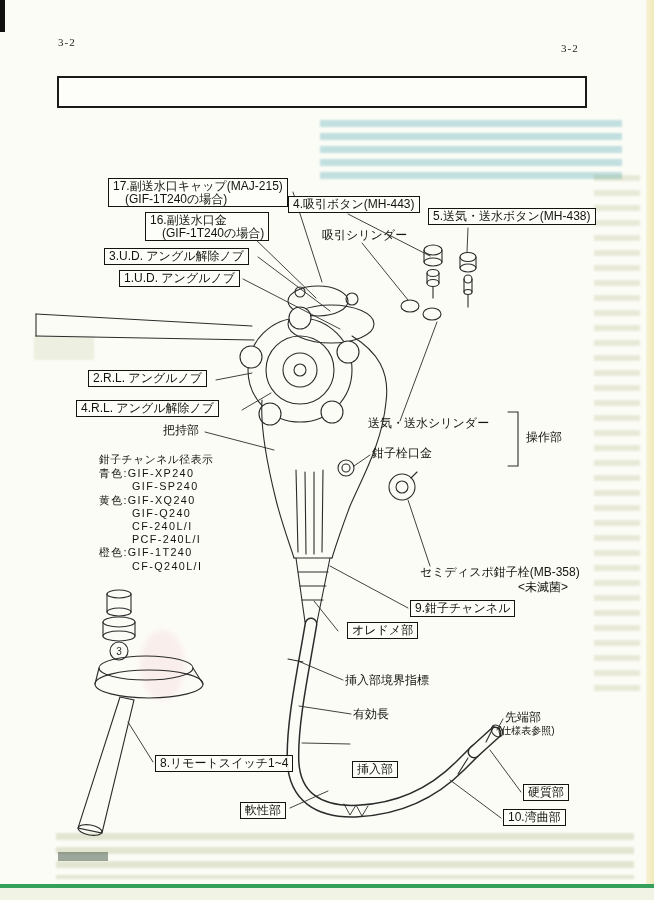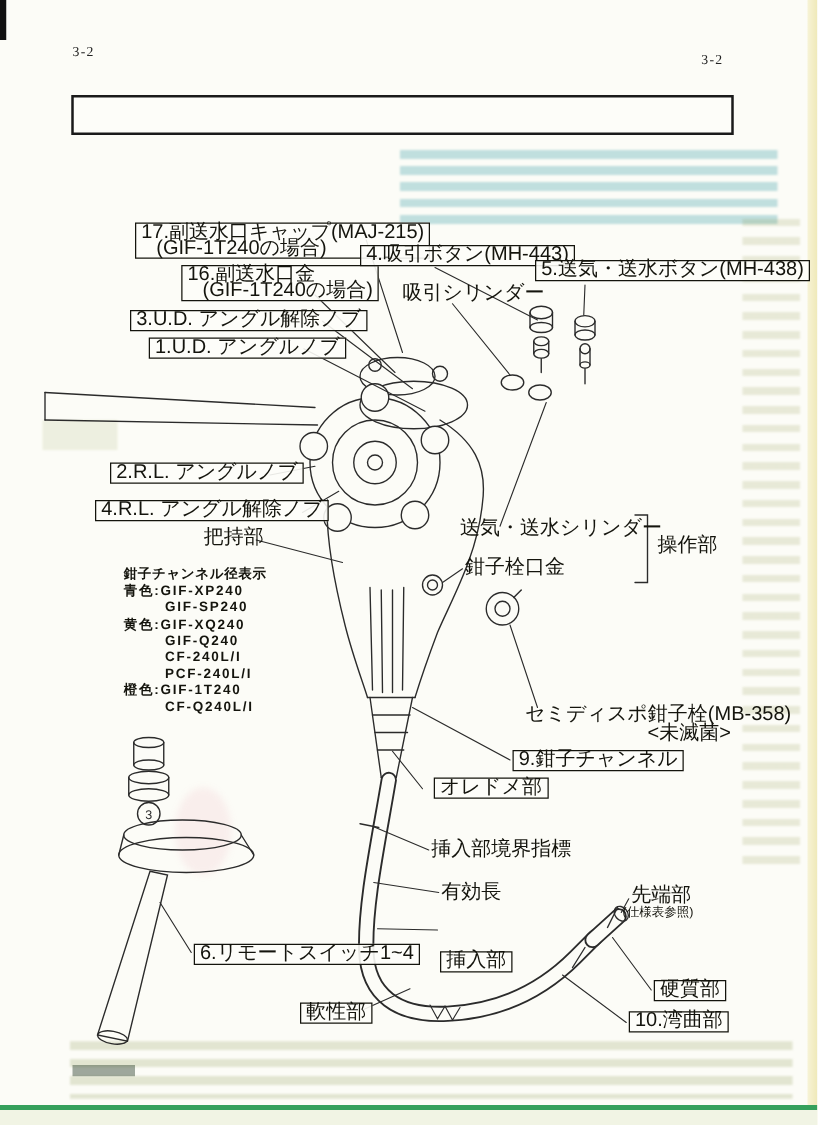--- a/index.html
+++ b/index.html
@@ -27,24 +27,24 @@
   .bleed-bottom-dark{left:58px;top:852px;width:50px;height:9px;background:rgba(45,65,45,0.45);filter:blur(0.6px);}
   .smudge{left:140px;top:630px;width:45px;height:70px;background:rgba(225,120,145,0.10);filter:blur(3px);border-radius:50%;}
   
   .pagenum{position:absolute;font-family:"Liberation Serif","DejaVu Serif",serif;font-size:11px;letter-spacing:1px;color:#222;}
   .pagenum-left{left:58px;top:36px;}
   .pagenum-right{left:561px;top:42px;}
   .title-box{position:absolute;left:57px;top:76px;width:526px;height:28px;border:2px solid #1a1a1a;background:#fdfdf9;}
   
   .diagram{position:absolute;left:0;top:0;width:654px;height:900px;z-index:1;}
   
-  .lbl{position:absolute;font-size:16px;line-height:12.5px;white-space:nowrap;color:#14140d;z-index:2;}
+  .lbl{position:absolute;font-size:12px;line-height:12.5px;white-space:nowrap;color:#14140d;z-index:2;}
   .boxed{border:1.2px solid #14140d;padding:1px 4px;background:rgba(253,253,248,0.9);}
   .lbl .sub{padding-left:12px;}
-  .chlist{position:absolute;left:99px;top:453px;z-index:2;font-size:10.8px;line-height:13.2px;color:#14140d;font-weight:bold;}
+  .chlist{position:absolute;left:99px;top:453px;z-index:2;font-size:10.8px;line-height:13.2px;color:#14140d;}
   .ch-row{letter-spacing:1.4px;white-space:nowrap;}
   .ch-title{letter-spacing:0.5px;margin-bottom:1px;}
   .indent{padding-left:33px;}
   .note{font-size:10px;}
 </style>
 </head>
 <body>
 
 <div id="page">
 
@@ -225,18 +225,18 @@
 
   <div class="lbl" style="left:420px;top:566px;">セミディスポ鉗子栓(MB-358)</div>
   <div class="lbl" style="left:518px;top:581px;">&lt;未滅菌&gt;</div>
   <div class="lbl boxed" style="left:410px;top:600px;">9.鉗子チャンネル</div>
   <div class="lbl boxed" style="left:347px;top:622px;">オレドメ部</div>
   <div class="lbl" style="left:345px;top:674px;">挿入部境界指標</div>
   <div class="lbl" style="left:353px;top:708px;">有効長</div>
   <div class="lbl boxed" style="left:352px;top:761px;">挿入部</div>
   <div class="lbl" style="left:505px;top:711px;">先端部</div>
   <div class="lbl note" style="left:498px;top:725px;">(仕様表参照)</div>
-  <div class="lbl boxed" style="left:155px;top:755px;">6.リモートスイッチ1~4</div>
+  <div class="lbl boxed" style="left:155px;top:755px;">8.リモートスイッチ1~4</div>
   <div class="lbl boxed" style="left:240px;top:802px;">軟性部</div>
   <div class="lbl boxed" style="left:523px;top:784px;">硬質部</div>
   <div class="lbl boxed" style="left:503px;top:809px;">10.湾曲部</div>
 
 </div>
 
 </body></html>

